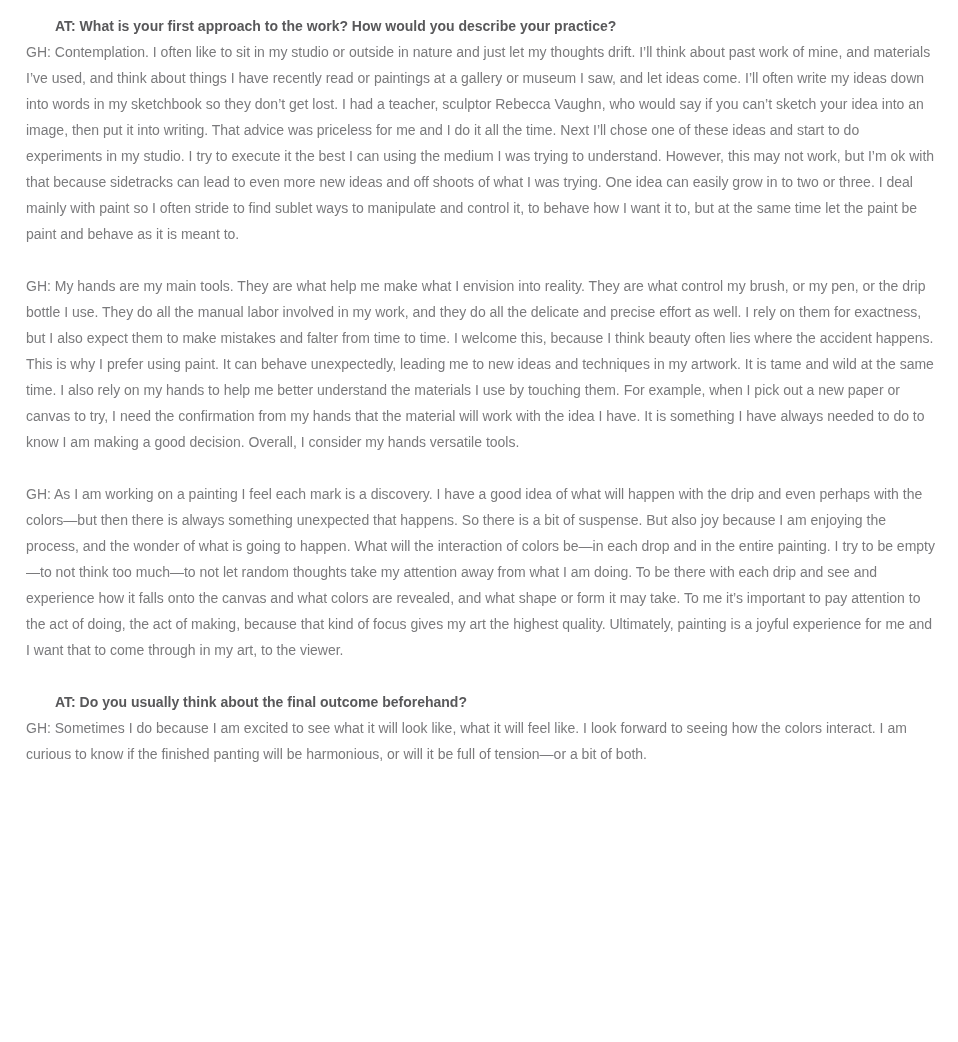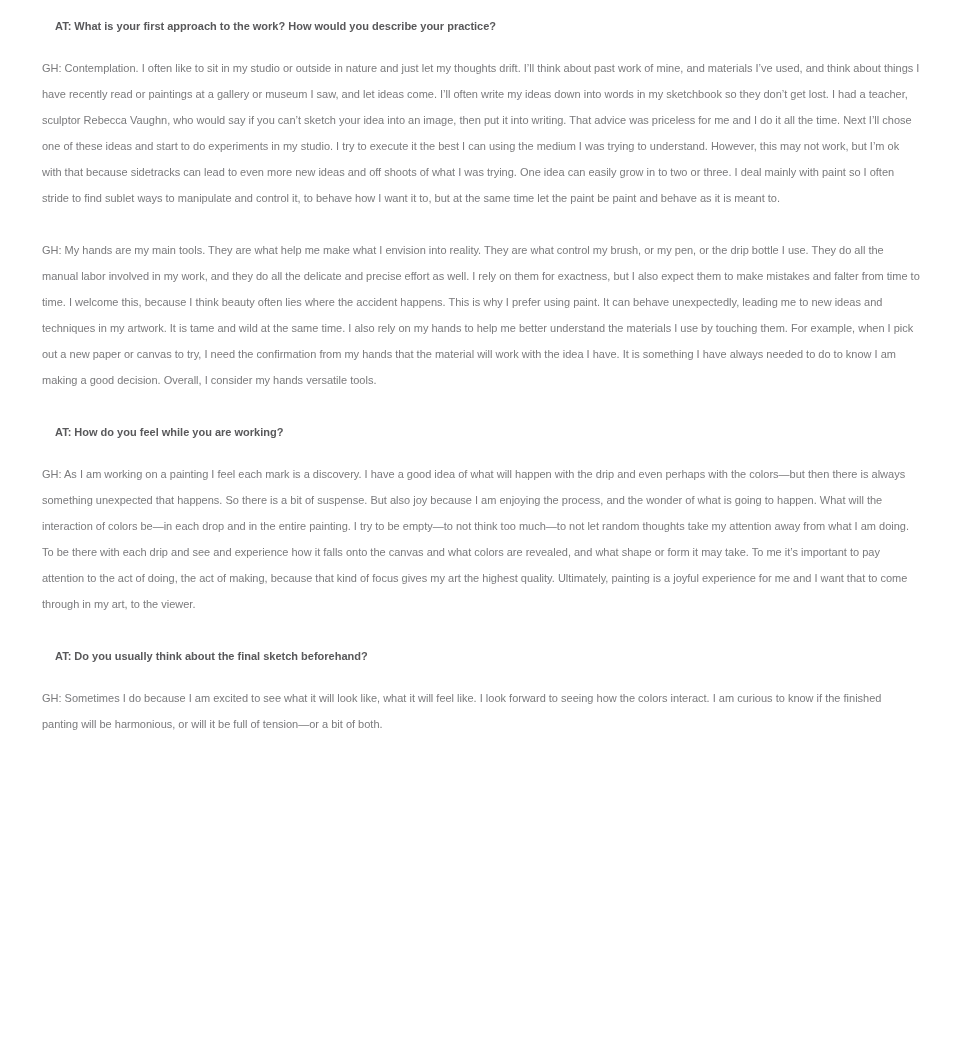--- a/index.html
+++ b/index.html
@@ -12,57 +12,56 @@
     margin: 0;
     padding: 0;
     background: var(--background, #ffffff);
   }
   .page {
     width: 958px;
     min-height: 1042px;
     background: var(--background, #ffffff);
     padding: 13px 22px 40px 26px;
     font-family: "Liberation Sans", "DejaVu Sans", sans-serif;
-    font-size: 11px;
+    font-size: 14px;
     line-height: 26px;
   }
   .qa-block {
     margin: 0 0 26px 0;
   }
   .qa-block:last-child {
     margin-bottom: 0;
   }
   .question {
     margin: 0;
     font-weight: bold;
     color: var(--question-text, #58585a);
     text-indent: 29px;
   }
   .answer {
-    margin: 16px;
+    margin: 0;
     color: var(--answer-text, #7a7a7c);
   }
 </style>
 </head>
 <body>
 
 <div class="page">
 
   <section class="qa-block">
     <p class="question">AT: What is your first approach to the work? How would you describe your practice?</p>
     <p class="answer">GH: Contemplation. I often like to sit in my studio or outside in nature and just let my thoughts drift. I’ll think about past work of mine, and materials I’ve used, and think about things I have recently read or paintings at a gallery or museum I saw, and let ideas come. I’ll often write my ideas down into words in my sketchbook so they don’t get lost. I had a teacher, sculptor Rebecca Vaughn, who would say if you can’t sketch your idea into an image, then put it into writing. That advice was priceless for me and I do it all the time. Next I’ll chose one of these ideas and start to do experiments in my studio. I try to execute it the best I can using the medium I was trying to understand. However, this may not work, but I’m ok with that because sidetracks can lead to even more new ideas and off shoots of what I was trying. One idea can easily grow in to two or three. I deal mainly with paint so I often stride to find sublet ways to manipulate and control it, to behave how I want it to, but at the same time let the paint be paint and behave as it is meant to.</p>
   </section>
 
   <section class="qa-block">
     <p class="answer">GH: My hands are my main tools. They are what help me make what I envision into reality. They are what control my brush, or my pen, or the drip bottle I use. They do all the manual labor involved in my work, and they do all the delicate and precise effort as well. I rely on them for exactness, but I also expect them to make mistakes and falter from time to time. I welcome this, because I think beauty often lies where the accident happens. This is why I prefer using paint. It can behave unexpectedly, leading me to new ideas and techniques in my artwork. It is tame and wild at the same time. I also rely on my hands to help me better understand the materials I use by touching them. For example, when I pick out a new paper or canvas to try, I need the confirmation from my hands that the material will work with the idea I have. It is something I have always needed to do to know I am making a good decision. Overall, I consider my hands versatile tools.</p>
   </section>
 
   <section class="qa-block">
-    <p class="question">AT: How do you feel while you are working?</p>
     <p class="answer">GH: As I am working on a painting I feel each mark is a discovery. I have a good idea of what will happen with the drip and even perhaps with the colors—but then there is always something unexpected that happens. So there is a bit of suspense. But also joy because I am enjoying the process, and the wonder of what is going to happen. What will the interaction of colors be—in each drop and in the entire painting. I try to be empty—to not think too much—to not let random thoughts take my attention away from what I am doing. To be there with each drip and see and experience how it falls onto the canvas and what colors are revealed, and what shape or form it may take. To me it’s important to pay attention to the act of doing, the act of making, because that kind of focus gives my art the highest quality. Ultimately, painting is a joyful experience for me and I want that to come through in my art, to the viewer.</p>
   </section>
 
   <section class="qa-block">
-    <p class="question">AT: Do you usually think about the final sketch beforehand?</p>
+    <p class="question">AT: Do you usually think about the final outcome beforehand?</p>
     <p class="answer">GH: Sometimes I do because I am excited to see what it will look like, what it will feel like. I look forward to seeing how the colors interact. I am curious to know if the finished panting will be harmonious, or will it be full of tension—or a bit of both.</p>
   </section>
 
 </div>
 
 </body></html>

